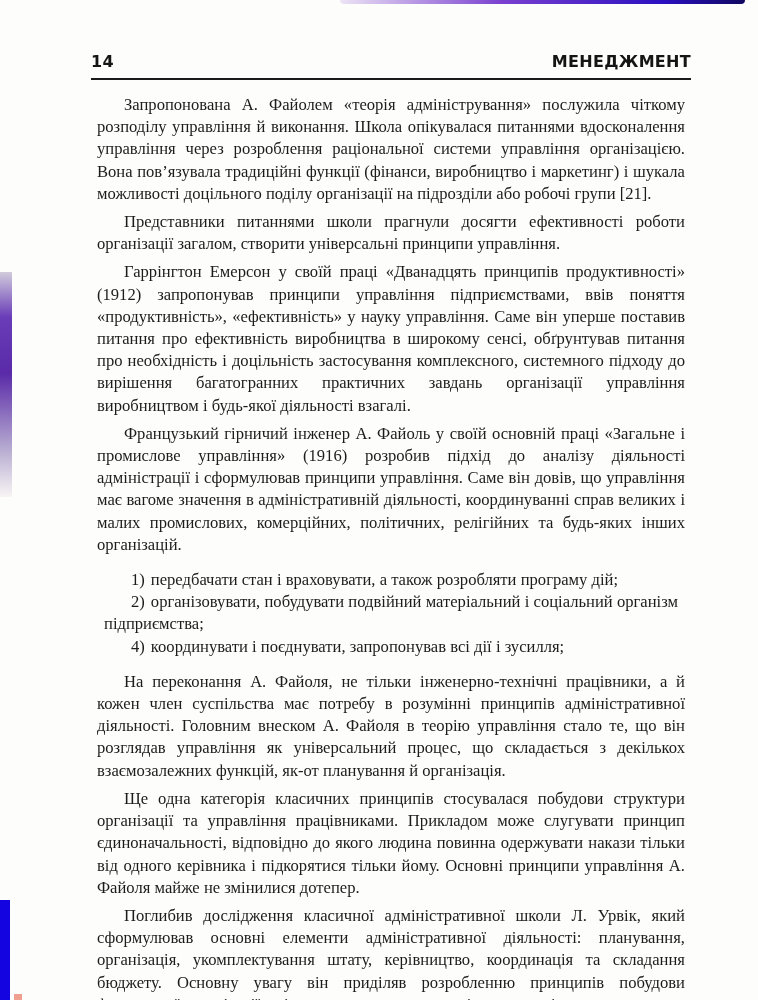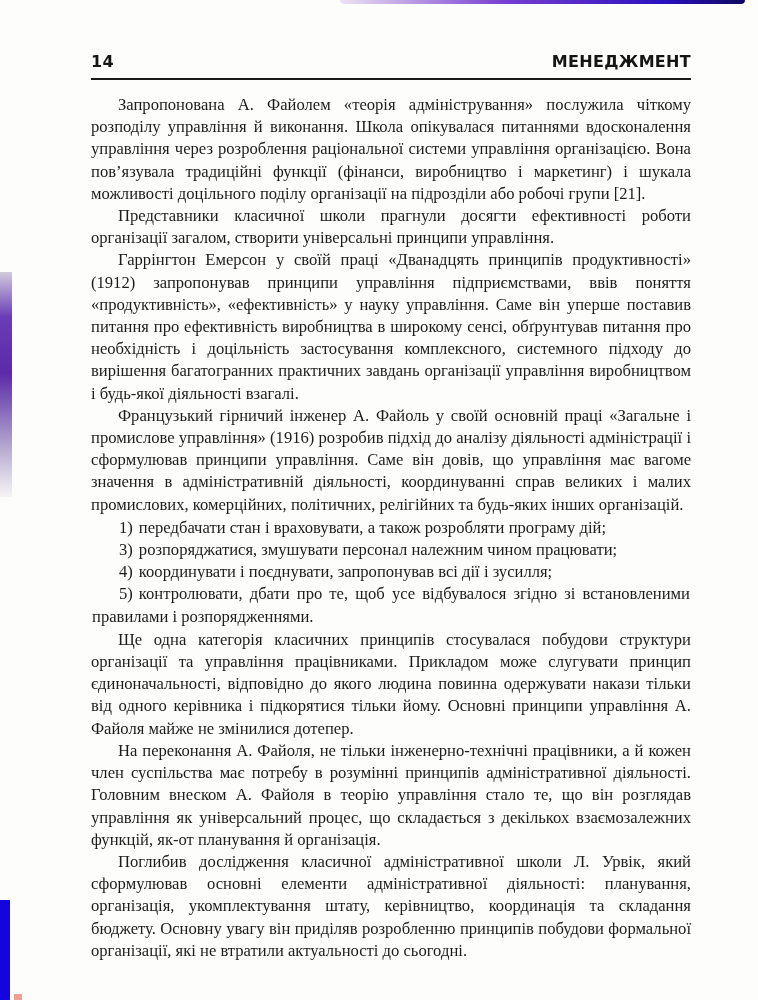--- a/index.html
+++ b/index.html
@@ -70,26 +70,26 @@
     .body-text {
       margin-top: 14px;
       font-family: "Liberation Serif", serif;
       font-size: 16.6px;
       line-height: 22.2px;
       color: #1c1c1c;
       text-align: justify;
       hyphens: manual;
     }
     .body-text p {
-      margin: 0;
+      margin: 6px;
       text-indent: 27px;
     }
     .body-text ol {
       list-style: none;
-      margin: 1px;
+      margin: 13px;
       padding: 0;
     }
     .body-text ol li {
       text-indent: 27px;
     }
     .body-text ol li .num {
       display: inline-block;
       text-indent: 0;
       margin-right: 6px;
     }
@@ -103,28 +103,27 @@
 <div class="corner-mark"></div>
 
 <div class="page">
   <div class="running-head">
     <span class="page-num">14</span>
     <span>МЕНЕДЖМЕНТ</span>
   </div>
 
   <div class="body-text">
     <p>Запропонована А. Файолем «теорія адміністрування» послужила чіткому розподілу управління й виконання. Школа опікувалася питаннями вдосконалення управління через розроблення раціональної системи управління організацією. Вона пов’язувала традиційні функції (фінанси, виробництво і маркетинг) і шукала можливості доцільного поділу організації на підрозділи або робочі групи [21].</p>
-    <p>Представники класичної школи прагнули досягти ефективності роботи організації загалом, створити універсальні принципи управління.</p>
+    <p>Представники питаннями школи прагнули досягти ефективності роботи організації загалом, створити універсальні принципи управління.</p>
     <p>Гаррінгтон Емерсон у своїй праці «Дванадцять принципів продуктивності» (1912) запропонував принципи управління підприємствами, ввів поняття «продуктивність», «ефективність» у науку управління. Саме він уперше поставив питання про ефективність виробництва в широкому сенсі, обґрунтував питання про необхідність і доцільність застосування комплексного, системного підходу до вирішення багатогранних практичних завдань організації управління виробництвом і будь-якої діяльності взагалі.</p>
     <p>Французький гірничий інженер А. Файоль у своїй основній праці «Загальне і промислове управління» (1916) розробив підхід до аналізу діяльності адміністрації і сформулював принципи управління. Саме він довів, що управління має вагоме значення в адміністративній діяльності, координуванні справ великих і малих промислових, комерційних, політичних, релігійних та будь-яких інших організацій.</p>
 
     <ol>
       <li><span class="num">1)</span><span>передбачати стан і враховувати, а також розробляти програму дій;</span></li>
-      <li><span class="num">3)</span><span>розпоряджатися, змушувати персонал належним чином працювати;</span></li>
+      <li><span class="num">2)</span><span>організовувати, побудувати подвійний матеріальний і соціальний організм підприємства;</span></li>
       <li><span class="num">4)</span><span>координувати і поєднувати, запропонував всі дії і зусилля;</span></li>
-      <li><span class="num">5)</span><span>контролювати, дбати про те, щоб усе відбувалося згідно зі встановленими правилами і розпорядженнями.</span></li>
     </ol>
 
+    <p>На переконання А. Файоля, не тільки інженерно-технічні працівники, а й кожен член суспільства має потребу в розумінні принципів адміністративної діяльності. Головним внеском А. Файоля в теорію управління стало те, що він розглядав управління як універсальний процес, що складається з декількох взаємозалежних функцій, як-от планування й організація.</p>
     <p>Ще одна категорія класичних принципів стосувалася побудови структури організації та управління працівниками. Прикладом може слугувати принцип єдиноначальності, відповідно до якого людина повинна одержувати накази тільки від одного керівника і підкорятися тільки йому. Основні принципи управління А. Файоля майже не змінилися дотепер.</p>
-    <p>На переконання А. Файоля, не тільки інженерно-технічні працівники, а й кожен член суспільства має потребу в розумінні принципів адміністративної діяльності. Головним внеском А. Файоля в теорію управління стало те, що він розглядав управління як універсальний процес, що складається з декількох взаємозалежних функцій, як-от планування й організація.</p>
     <p>Поглибив дослідження класичної адміністративної школи Л. Урвік, який сформулював основні елементи адміністративної діяльності: планування, організація, укомплектування штату, керівництво, координація та складання бюджету. Основну увагу він приділяв розробленню принципів побудови формальної організації, які не втратили актуальності до сьогодні.</p>
   </div>
 </div>
 
 </body></html>

